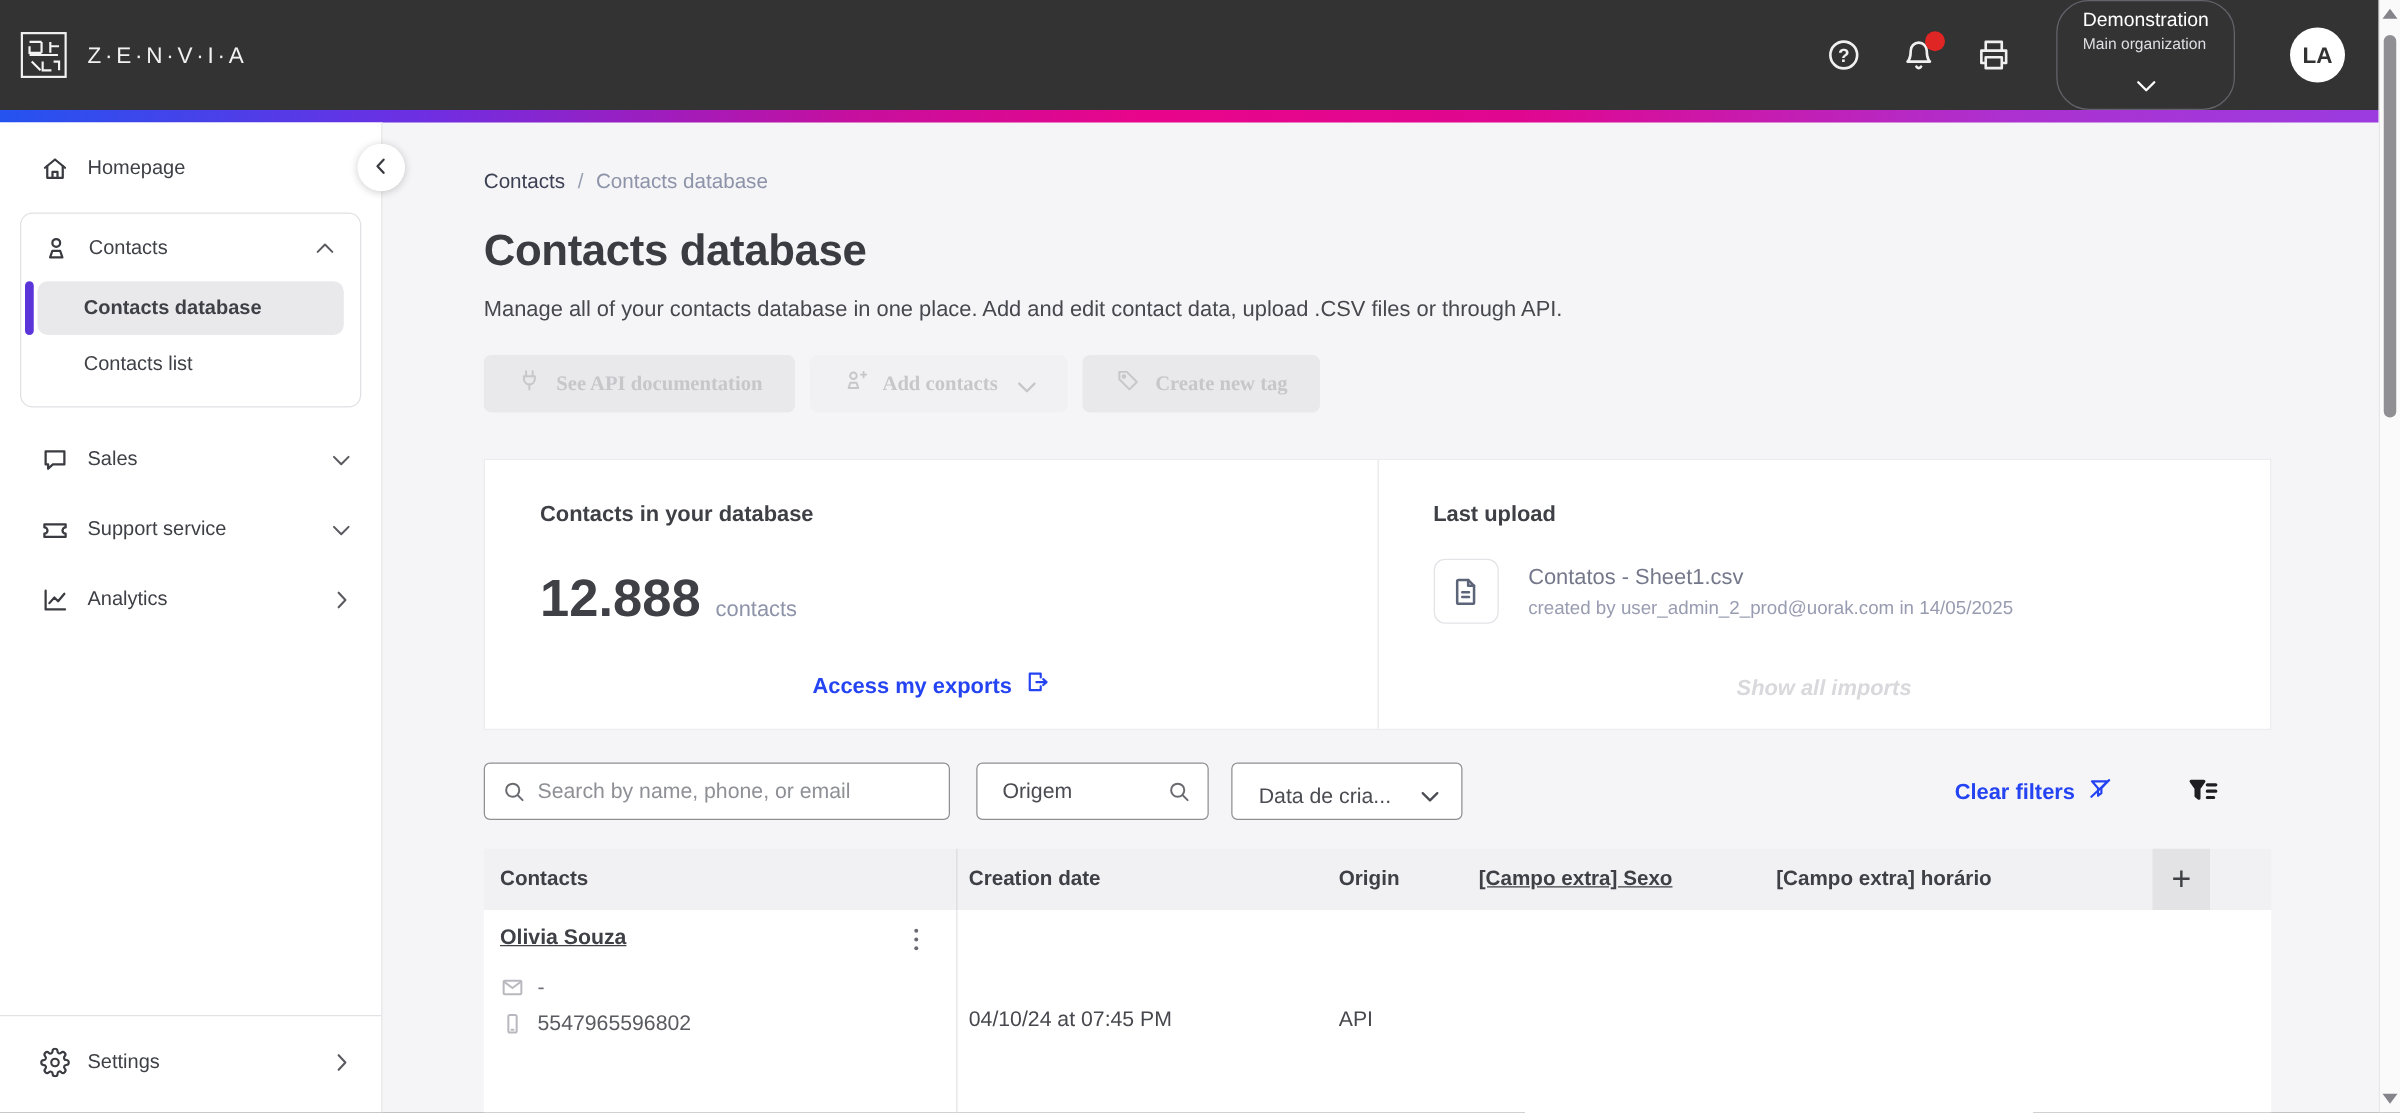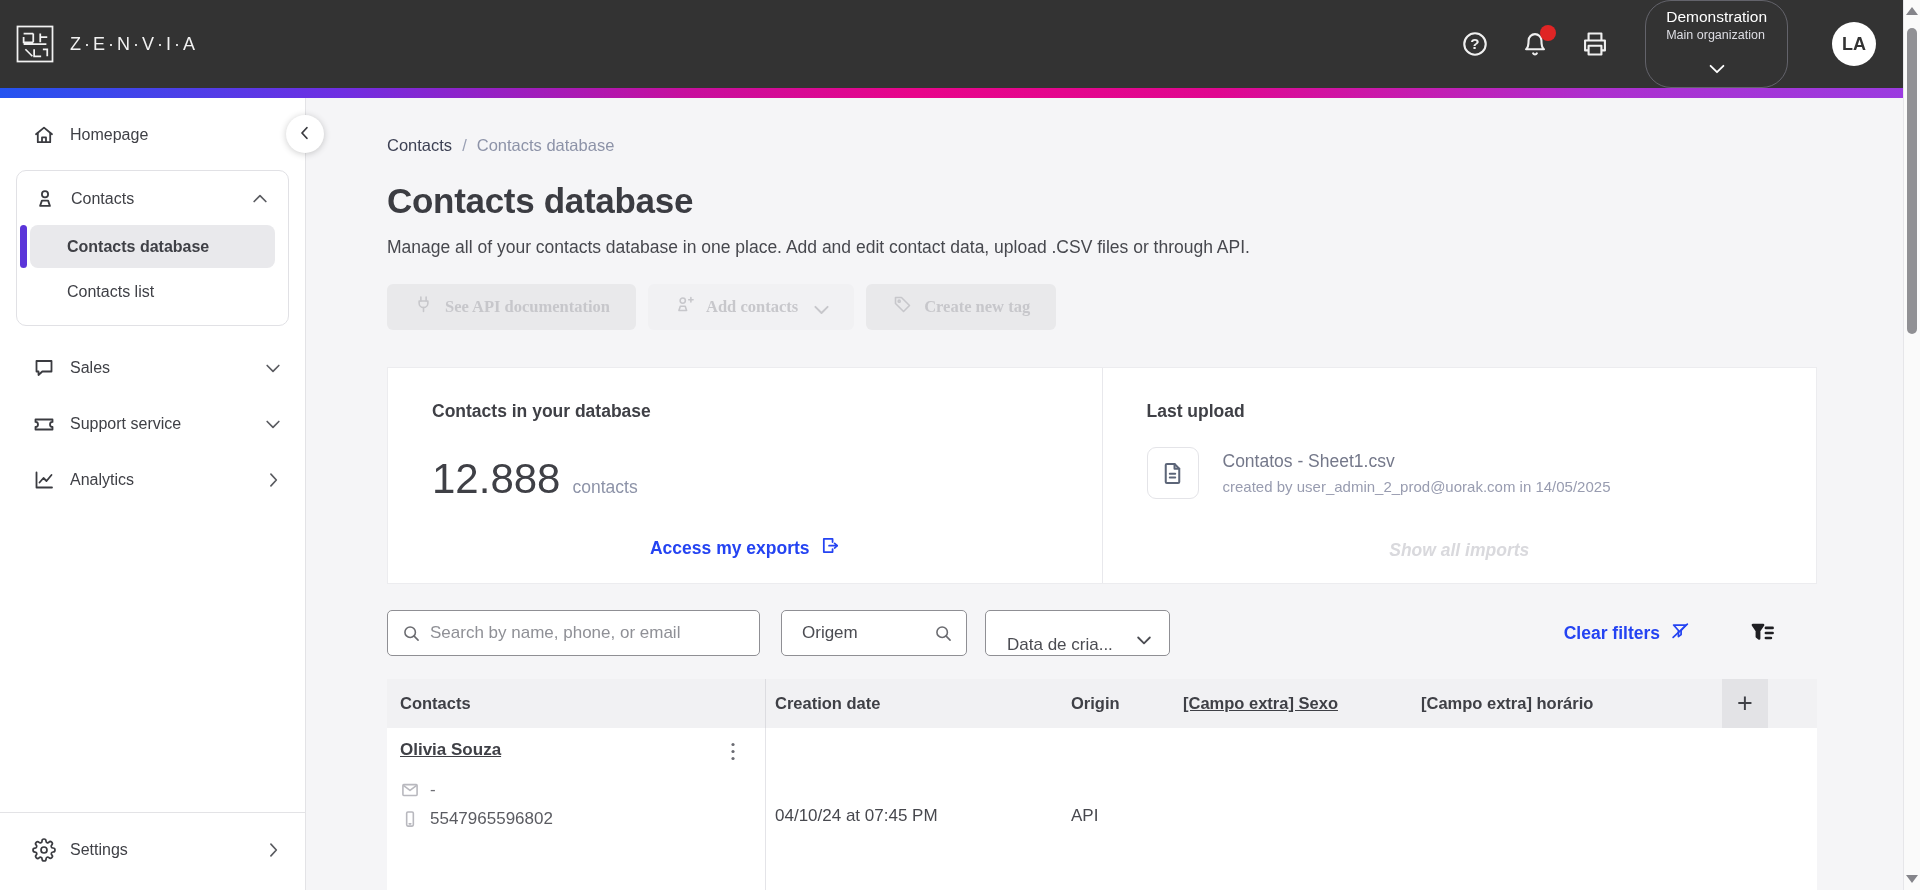--- a/index.html
+++ b/index.html
@@ -66,21 +66,21 @@
   .btn-gray { background:#e9e9eb; }
   .btn-light { background:#f1f1f3; }
   .action-btn .chev-sm { width:17px; height:17px; margin-left:2px; }
 
   
   .cards { display:flex; width:1430px; height:217px; background:#fff; border:1px solid #ececef; margin-bottom:26px; }
   .card { position:relative; flex:1; padding:33px 44px 0; }
   .card + .card { border-left:1px solid #e8e8ec; }
   .card-title { font-size:17.5px; font-weight:700; color:#3f4046; }
   .count-row { display:flex; align-items:baseline; gap:12px; margin-top:33px; }
-  .count-num { font-size:42px; font-weight:400; color:#3f4046; }
+  .count-num { font-size:42px; font-weight:700; color:#3f4046; }
   .count-unit { font-size:17.5px; color:#8d93a8; }
   .card-link { position:absolute; left:0; right:0; bottom:22px; display:flex; justify-content:center; align-items:center; gap:9px; font-size:17.5px; font-weight:700; color:#2443f2; cursor:pointer; }
   .card-link svg { width:21px; height:21px; }
   .card-link.disabled { color:#d9d9dd; cursor:default;font-style:italic; }
   .upload-row { display:flex; align-items:center; gap:24px; margin-top:25px; }
   .file-box { width:52px; height:52px; border:1px solid #e4e4e8; border-radius:9px; display:flex; align-items:center; justify-content:center; color:#5c6578; }
   .file-box svg { width:27px; height:27px; }
   .file-name { font-size:17.5px; color:#74788a; }
   .file-meta { font-size:15px; color:#989cb0; margin-top:6px; }
 
@@ -91,21 +91,21 @@
   .input-wrap input::placeholder { color:#8f9096; opacity:1; }
   .input-wrap .in-icon { position:absolute; top:13px; width:20px; height:20px; color:#6a6b70; pointer-events:none; }
   .input-wrap .in-icon svg { width:100%; height:100%; }
   .w-search { width:373px; margin-right:21px; }
   .w-search input { padding:0 12px 0 42px; }
   .w-search .in-icon { left:14px; }
   .w-origem { width:186px; margin-right:18px; }
   .w-origem input, .w-campo input { padding:0 42px 0 20px; }
   .w-origem .in-icon, .w-campo .in-icon { right:14px; }
   .w-campo { width:189px; margin-right:18px; }
-  .fake-select { width:185px; height:46px; border:1px solid #8f8f94; border-radius:5px; background:#fff; display:flex; align-items:flex-end; justify-content:space-between; padding:16px 15px 0 21px; font-size:17px; color:#4b4c52; cursor:pointer; }
+  .fake-select { width:185px; height:46px; border:1px solid #8f8f94; border-radius:5px; background:#fff; display:flex; align-items:flex-start; justify-content:space-between; padding:16px 15px 0 21px; font-size:17px; color:#4b4c52; cursor:pointer; }
   .fake-select svg { width:20px; height:20px; color:#4b4c52; }
   .clear-filters { margin-left:auto; display:flex; align-items:center; gap:9px; font-size:17.5px; font-weight:700; color:#2443f2; cursor:pointer; }
   .clear-filters svg { width:22px; height:22px; }
   .filter-adv { margin-left:58px; margin-right:41px; width:27px; height:27px; color:#1f1f23; cursor:pointer; }
   .filter-adv svg { width:100%; height:100%; }
 
   
   .table { width:1430px; }
   .t-header { display:flex; align-items:center; height:49px; background:#f1f1f3; font-size:16.5px; font-weight:700; color:#3f4046; }
   .th-c1 { width:379px; padding-left:13px; border-right:1px solid #dcdce0; height:100%; display:flex; align-items:center; }

